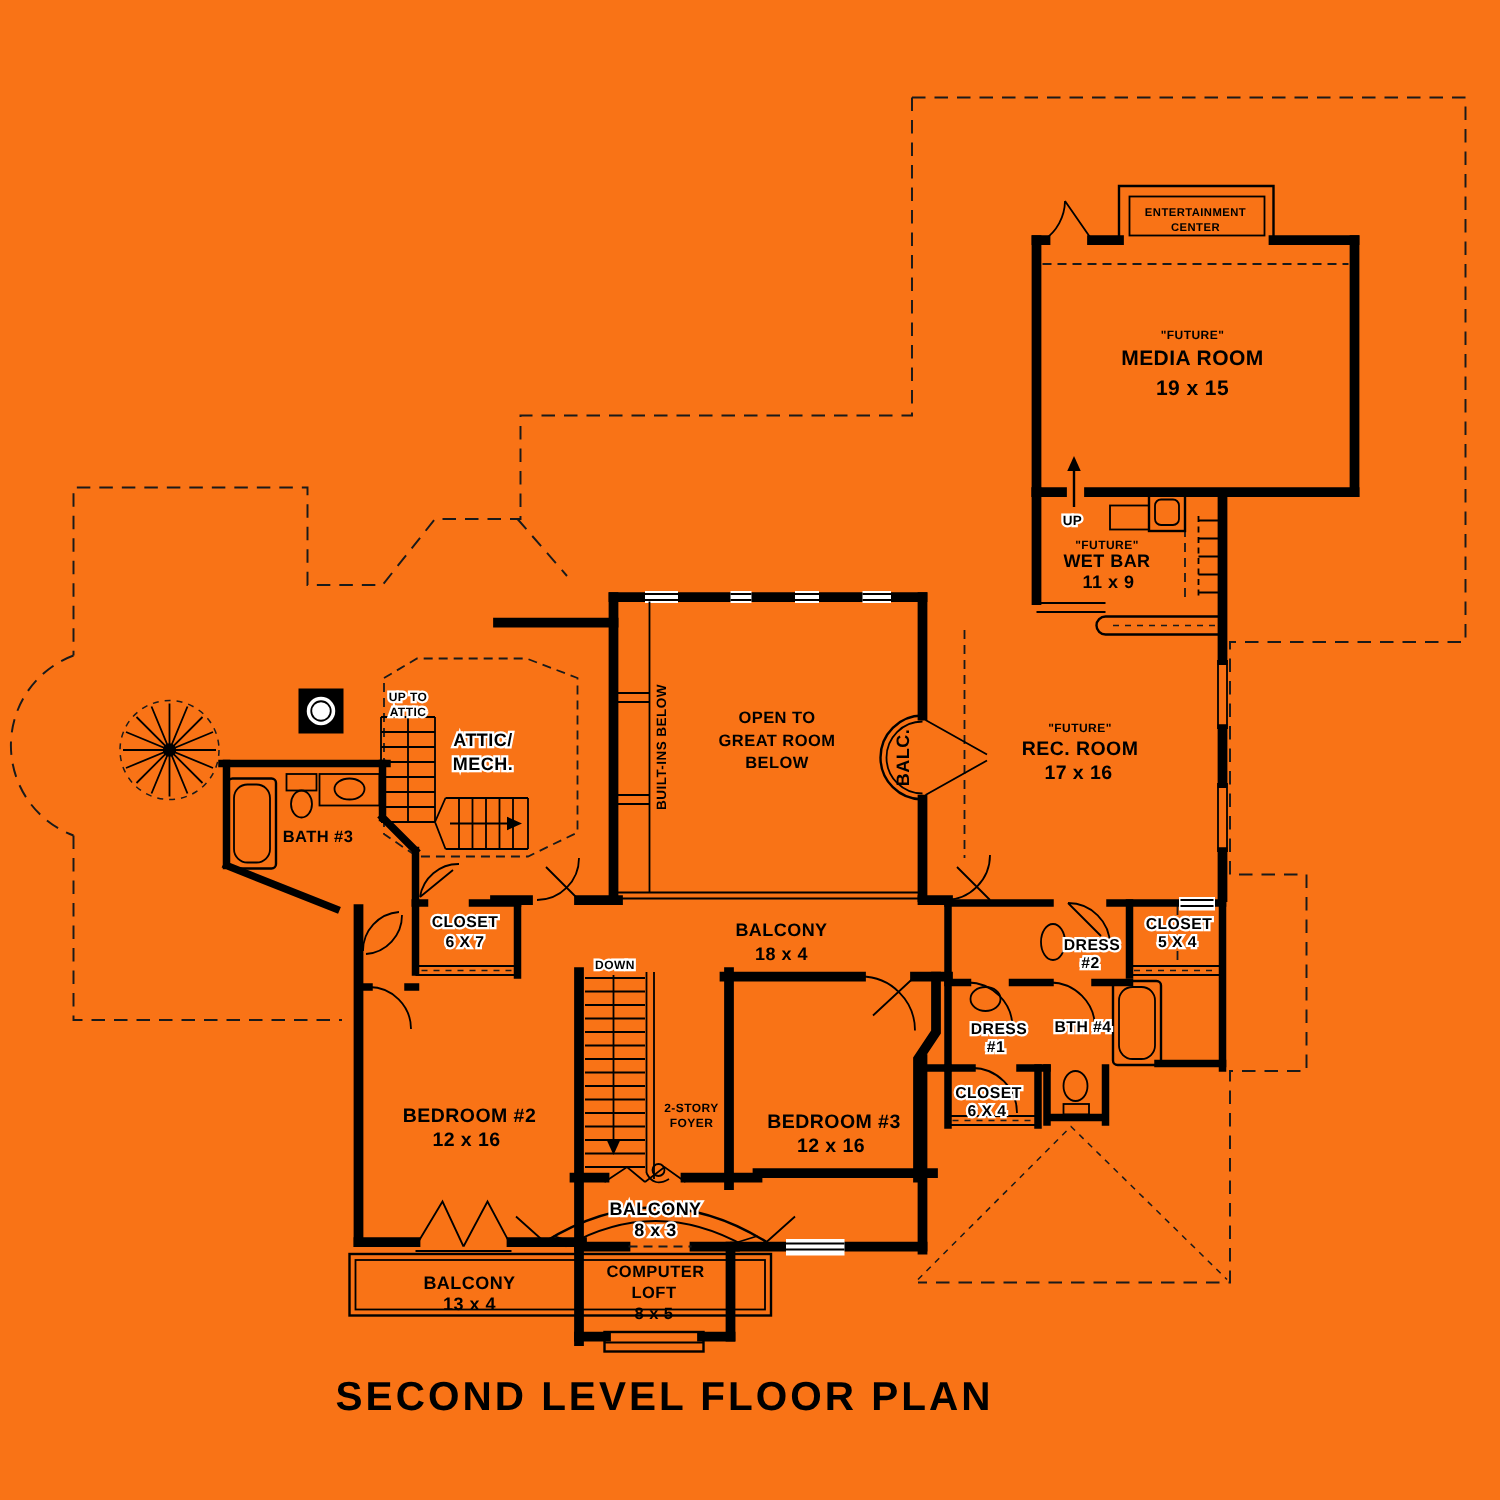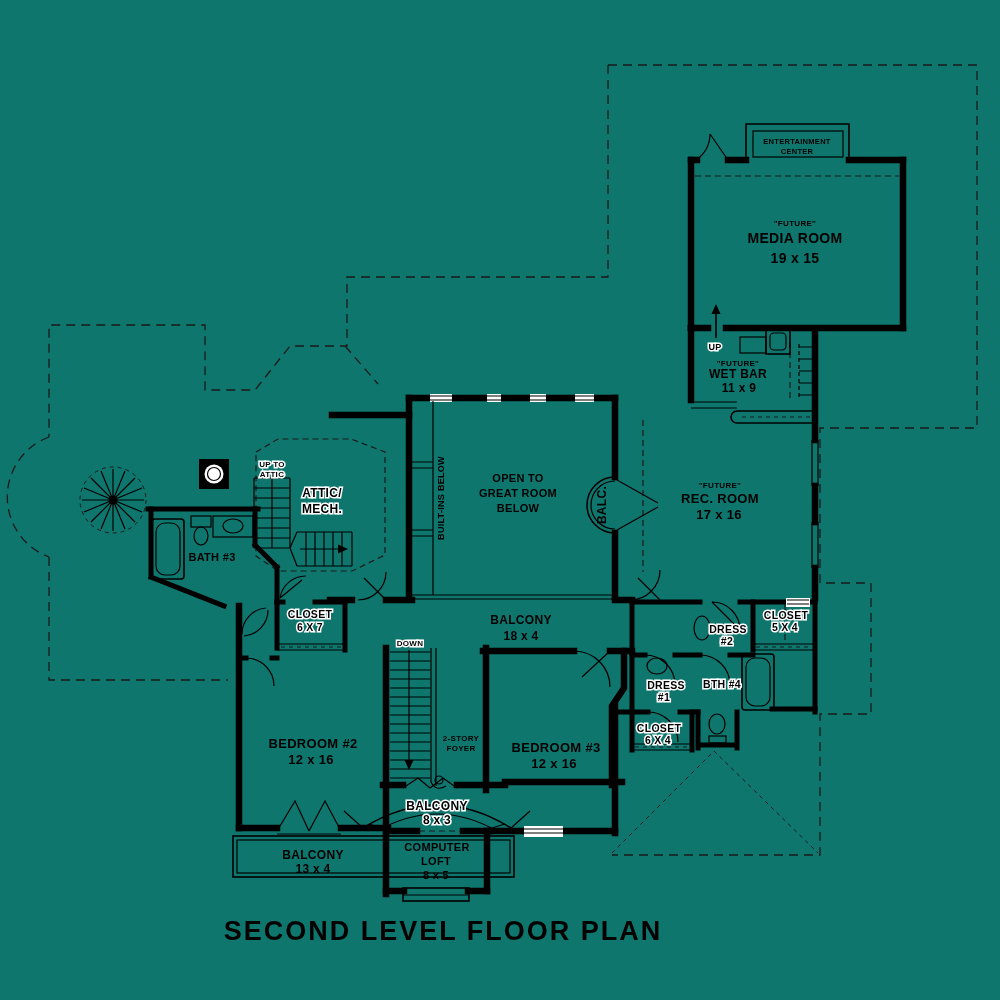--- a/index.html
+++ b/index.html
@@ -1,16 +1,16 @@
 <!DOCTYPE html>
 <html><head>
 <meta charset="utf-8">
 <style>
   html,body{margin:0;padding:0;background:#ffffff;}
-  .page{width:1000px;height:1000px;background:#0f766e;position:relative;font-family:"Liberation Sans",sans-serif;}
+  .page{width:1000px;height:1000px;background:#f97316;position:relative;font-family:"Liberation Sans",sans-serif;}
   svg{display:block;}
   text{font-family:"Liberation Sans",sans-serif;font-weight:bold;fill:#000;letter-spacing:.3px;}
   .t14{font-size:14px;} .t13{font-size:13px;} .t12{font-size:12px;} .t11{font-size:11px;}
   .t10{font-size:10.5px;} .t9{font-size:9px;} .t8{font-size:8px;} .t7{font-size:7.5px;}
   .title{font-size:27px;letter-spacing:2px;}
   .halo{paint-order:stroke;stroke:#fff;stroke-width:3px;}
   .wall{stroke:#000;stroke-width:6.5;fill:none;stroke-linecap:square;}
   .wall5{stroke:#000;stroke-width:5;fill:none;stroke-linecap:square;}
   .thin{stroke:#000;stroke-width:1.2;fill:none;}
   .thin15{stroke:#000;stroke-width:1.6;fill:none;}

